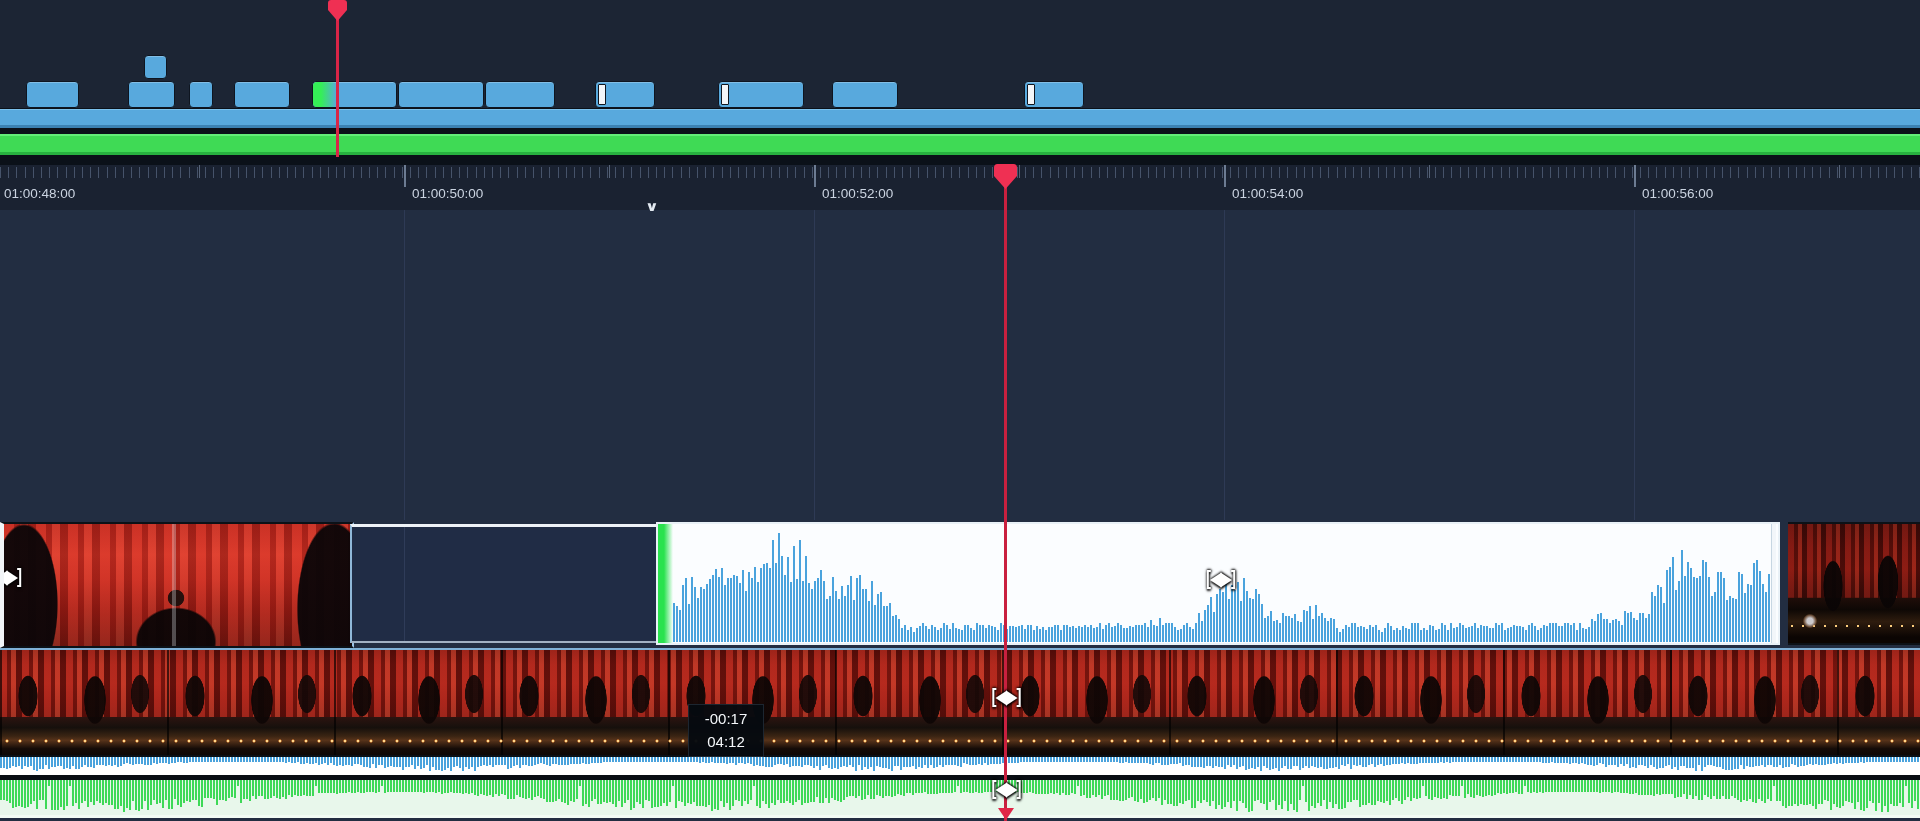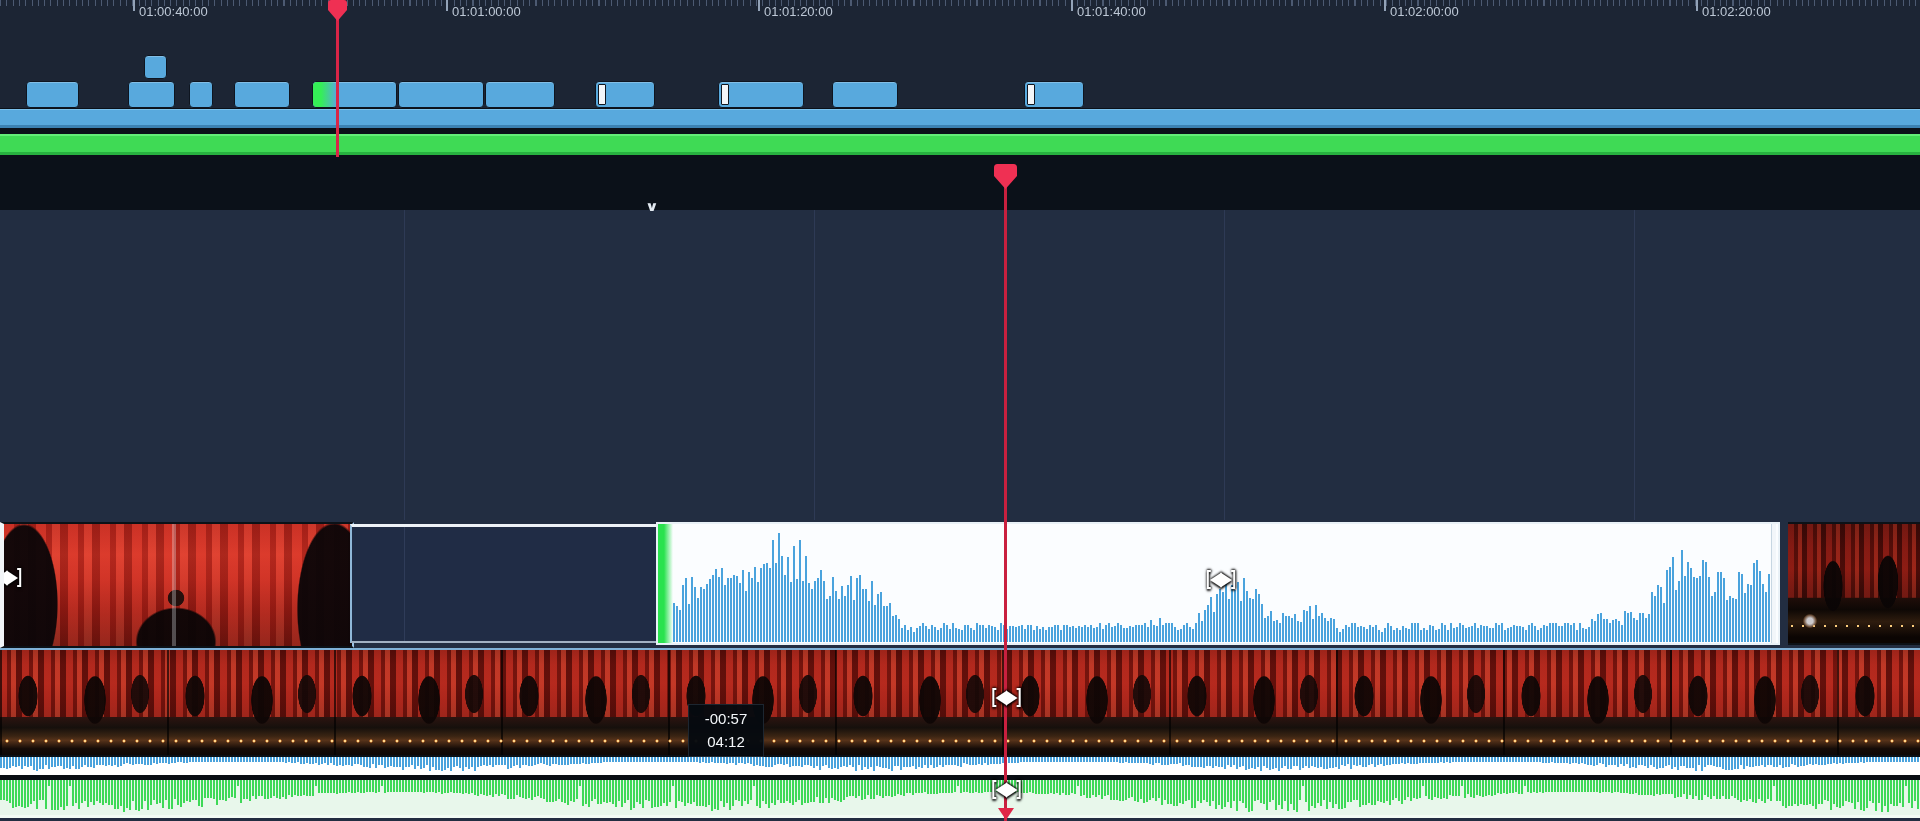--- a/index.html
+++ b/index.html
@@ -116,34 +116,20 @@
   .trim.center{transform:translateX(-50%) scaleY(1.3);}
   #tooltip{position:absolute;left:688px;top:494px;width:74px;z-index:12;background:rgba(6,10,15,.97);
       border:1px solid #1d2630;color:#f4f7fa;font-size:15px;line-height:1.55;text-align:center;padding:2px 0;}
 </style>
 </head>
 <body>
 
 <div id="stage">
 
   <div id="ov">
-    <div id="ov-ruler" class="abs">
-        <div class="ovtick" style="left: 133px;"></div>
-        <div class="ovlabel" style="left: 139px;">01:00:40:00</div>
-        <div class="ovtick" style="left: 446px;"></div>
-        <div class="ovlabel" style="left: 452px;">01:01:00:00</div>
-        <div class="ovtick" style="left: 758px;"></div>
-        <div class="ovlabel" style="left: 764px;">01:01:20:00</div>
-        <div class="ovtick" style="left: 1071px;"></div>
-        <div class="ovlabel" style="left: 1077px;">01:01:40:00</div>
-        <div class="ovtick" style="left: 1384px;"></div>
-        <div class="ovlabel" style="left: 1390px;">01:02:00:00</div>
-        <div class="ovtick" style="left: 1696px;"></div>
-        <div class="ovlabel" style="left: 1702px;">01:02:20:00</div>
-      </div>
     <div id="ov-dark" class="abs"></div>
     <div id="ov-clips" class="abs" style="left:0;top:0;width:1920px;height:108px;">
         <div class="ovclip" style="left: 26px; width: 51px;"></div>
         <div class="ovclip" style="left: 128px; width: 45px;"></div>
         <div class="ovclip" style="left: 189px; width: 22px;"></div>
         <div class="ovclip" style="left: 234px; width: 54px;"></div>
         <div class="ovclip" style="left: 312px; width: 83px;">
           <div class="greenhead"></div>
         </div>
         <div class="ovclip" style="left: 398px; width: 84px;"></div>
@@ -162,20 +148,36 @@
       </div>
     <div id="ov-videobar" class="abs"></div>
     <div id="ov-audiobar" class="abs"></div>
     <div id="ov-playhead" class="abs" style="left: 336px;">
       <svg id="ov-pin" width="19" height="21" viewBox="0 0 19 21">
         <path d="M3 0 h13 a3 3 0 0 1 3 3 v7 L9.5 21 L0 10 V3 a3 3 0 0 1 3 -3 Z" fill="#ef3053"></path>
       </svg>
     </div>
   </div>
 
+  <div id="mruler">
+      <div class="mlabel" style="left: 4px;">01:00:48:00</div>
+      <div class="mtick" style="left: 404px;"></div>
+      <div class="mlabel" style="left: 412px;">01:00:50:00</div>
+      <div class="mtick" style="left: 814px;"></div>
+      <div class="mlabel" style="left: 822px;">01:00:52:00</div>
+      <div class="mtick" style="left: 1224px;"></div>
+      <div class="mlabel" style="left: 1232px;">01:00:54:00</div>
+      <div class="mtick" style="left: 1634px;"></div>
+      <div class="mlabel" style="left: 1642px;">01:00:56:00</div>
+      <div class="midtick" style="left: 199px;"></div>
+      <div class="midtick" style="left: 609px;"></div>
+      <div class="midtick" style="left: 1019px;"></div>
+      <div class="midtick" style="left: 1429px;"></div>
+      <div class="midtick" style="left: 1839px;"></div>
+    </div>
   <span id="chevron">∨</span>
 
   <div id="mbody">
     <div id="gridlines">
         <div class="gridline" style="left: 404px;"></div>
         <div class="gridline" style="left: 814px;"></div>
         <div class="gridline" style="left: 1224px;"></div>
         <div class="gridline" style="left: 1634px;"></div>
       </div>
 
@@ -1844,21 +1846,21 @@
         <div class="wbar wb-green" style="height: 77%;"></div>
         <div class="wbar wb-green" style="height: 18%;"></div>
         <div class="wbar wb-green" style="height: 66%;"></div>
         <div class="wbar wb-green" style="height: 80%;"></div>
         <div class="wbar wb-green" style="height: 59%;"></div>
         <div class="wbar wb-green" style="height: 84%;"></div>
       </div>
     <span class="trim center" style="left:1006px;top:570px;">[◀▶]</span>
 
     <div id="tooltip">
-      <div>-00:57</div>
+      <div>-00:17</div>
       <div>04:12</div>
     </div>
   </div>
 
   <div id="playhead" style="left: 1004px;"></div>
   <svg id="ph-pin" width="23" height="25" viewBox="0 0 23 25" style="position: absolute; left: 994px; top: 164px; z-index: 9;">
     <path d="M3.5 0 h16 a3.5 3.5 0 0 1 3.5 3.5 v8.5 L11.5 25 L0 12 V3.5 a3.5 3.5 0 0 1 3.5 -3.5 Z" fill="#ef3053"></path>
   </svg>
   <div id="ph-bottom" style="left: 998px;"></div>
 

